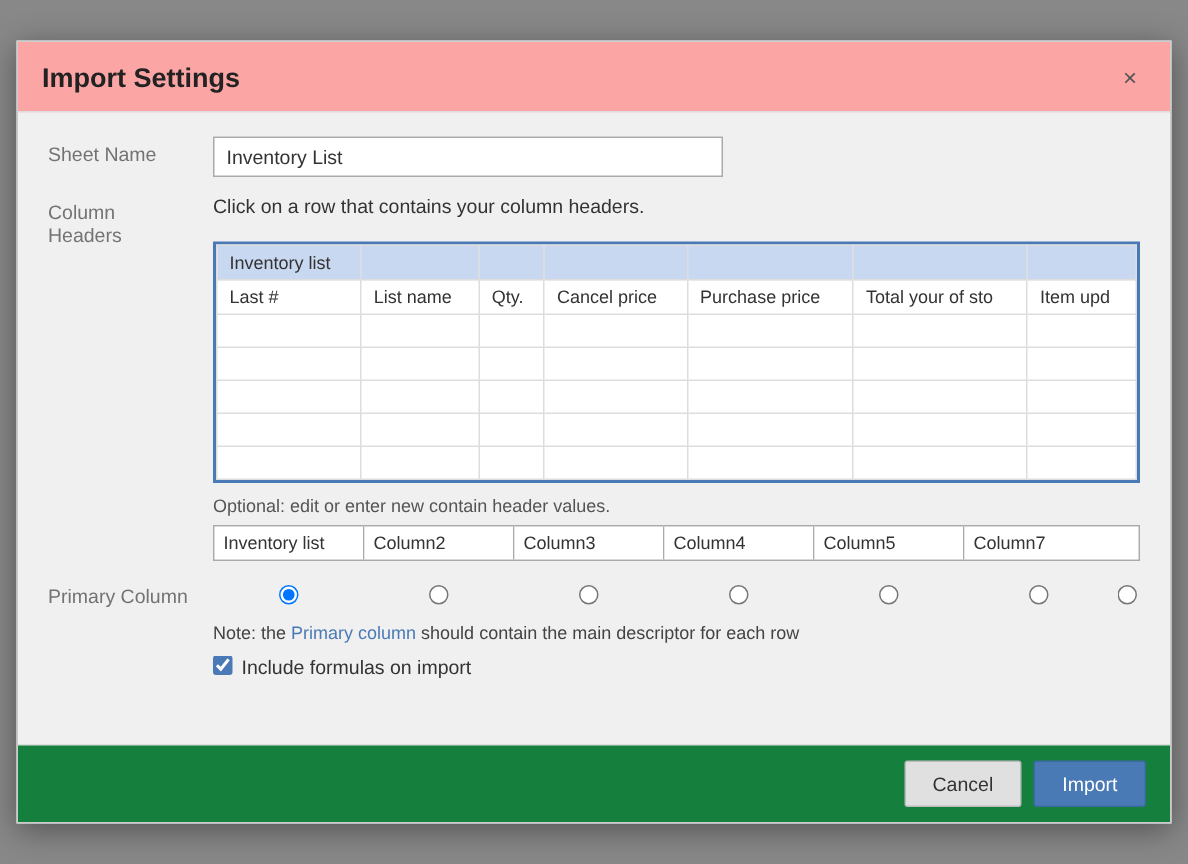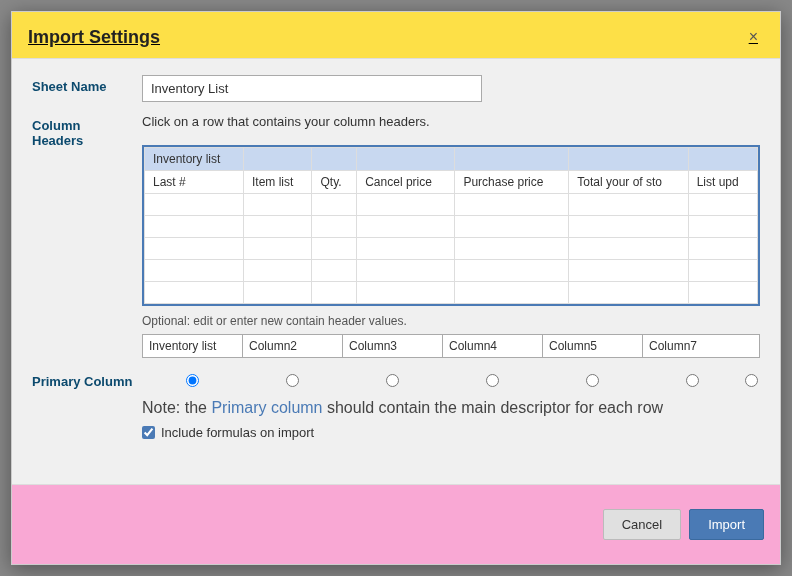--- a/index.html
+++ b/index.html
@@ -14,27 +14,26 @@
       font-size: 13px;
     }
     .dialog {
       background: #f0f0f0;
       width: 770px;
       border: 1px solid #ccc;
       box-shadow: 0 4px 20px rgba(0,0,0,0.4);
       position: relative;
     }
     .dialog-header {
-      background: #fde047;
+      background: #fca5a5;
       padding: 14px 16px 10px 16px;
       border-bottom: 1px solid #ddd;
       display: flex;
-      align-items: center;
+      align-items: flex-start;
       justify-content: space-between;
-      text-decoration: underline;
     }
     .dialog-title {
       font-size: 18px;
       font-weight: bold;
       color: #222;
     }
     .close-btn {
       background: none;
       border: none;
       font-size: 16px;
@@ -46,22 +45,22 @@
       padding: 16px 20px;
       background: #f0f0f0;
     }
     .form-row {
       display: flex;
       align-items: flex-start;
       margin-bottom: 12px;
     }
     .form-label {
       width: 110px;
-      font-weight: bold;
-      color: #0c4a6e;
+      font-weight: normal;
+      color: #737373;
       padding-top: 4px;
       flex-shrink: 0;
       font-size: 13px;
     }
     .form-content {
       flex: 1;
     }
     .sheet-name-input {
       width: 340px;
       padding: 5px 8px;
@@ -102,44 +101,44 @@
     .headers-table tr.row-empty td {
       height: 22px;
       background: #fff;
     }
     .optional-label {
       font-size: 12px;
       color: #555;
       margin-bottom: 6px;
     }
     .primary-note {
-      font-size: 16px;
+      font-size: 12px;
       color: #444;
       margin: 8px 0 8px 0;
     }
     .primary-note span {
       color: #4a7ab5;
     }
     .formula-row {
       display: flex;
-      align-items: center;
+      align-items: flex-start;
       gap: 6px;
       margin-bottom: 16px;
     }
     .formula-checkbox {
       accent-color: #4a7ab5;
       cursor: pointer;
     }
     .formula-label {
       font-size: 13px;
       color: #333;
     }
     .dialog-footer {
-      padding: 24px 16px;
-      background: #f9a8d4;
+      padding: 10px 16px;
+      background: #15803d;
       display: flex;
       justify-content: flex-end;
       gap: 8px;
       border-top: 1px solid #ddd;
     }
     .btn-cancel {
       background: #e0e0e0;
       border: 1px solid #bbb;
       padding: 7px 18px;
       font-size: 13px;
@@ -233,26 +232,26 @@
                 <td>Inventory list</td>
                 <td></td>
                 <td></td>
                 <td></td>
                 <td></td>
                 <td></td>
                 <td></td>
               </tr>
               <tr class="row-normal">
                 <td>Last #</td>
-                <td>Item list</td>
+                <td>List name</td>
                 <td>Qty.</td>
                 <td>Cancel price</td>
                 <td>Purchase price</td>
                 <td>Total your of sto</td>
-                <td>List upd</td>
+                <td>Item upd</td>
               </tr>
               <tr class="row-empty">
                 <td></td>
                   <td></td>
                   <td></td>
                   <td></td>
                   <td></td>
                   <td></td>
                   <td></td>
               </tr>

